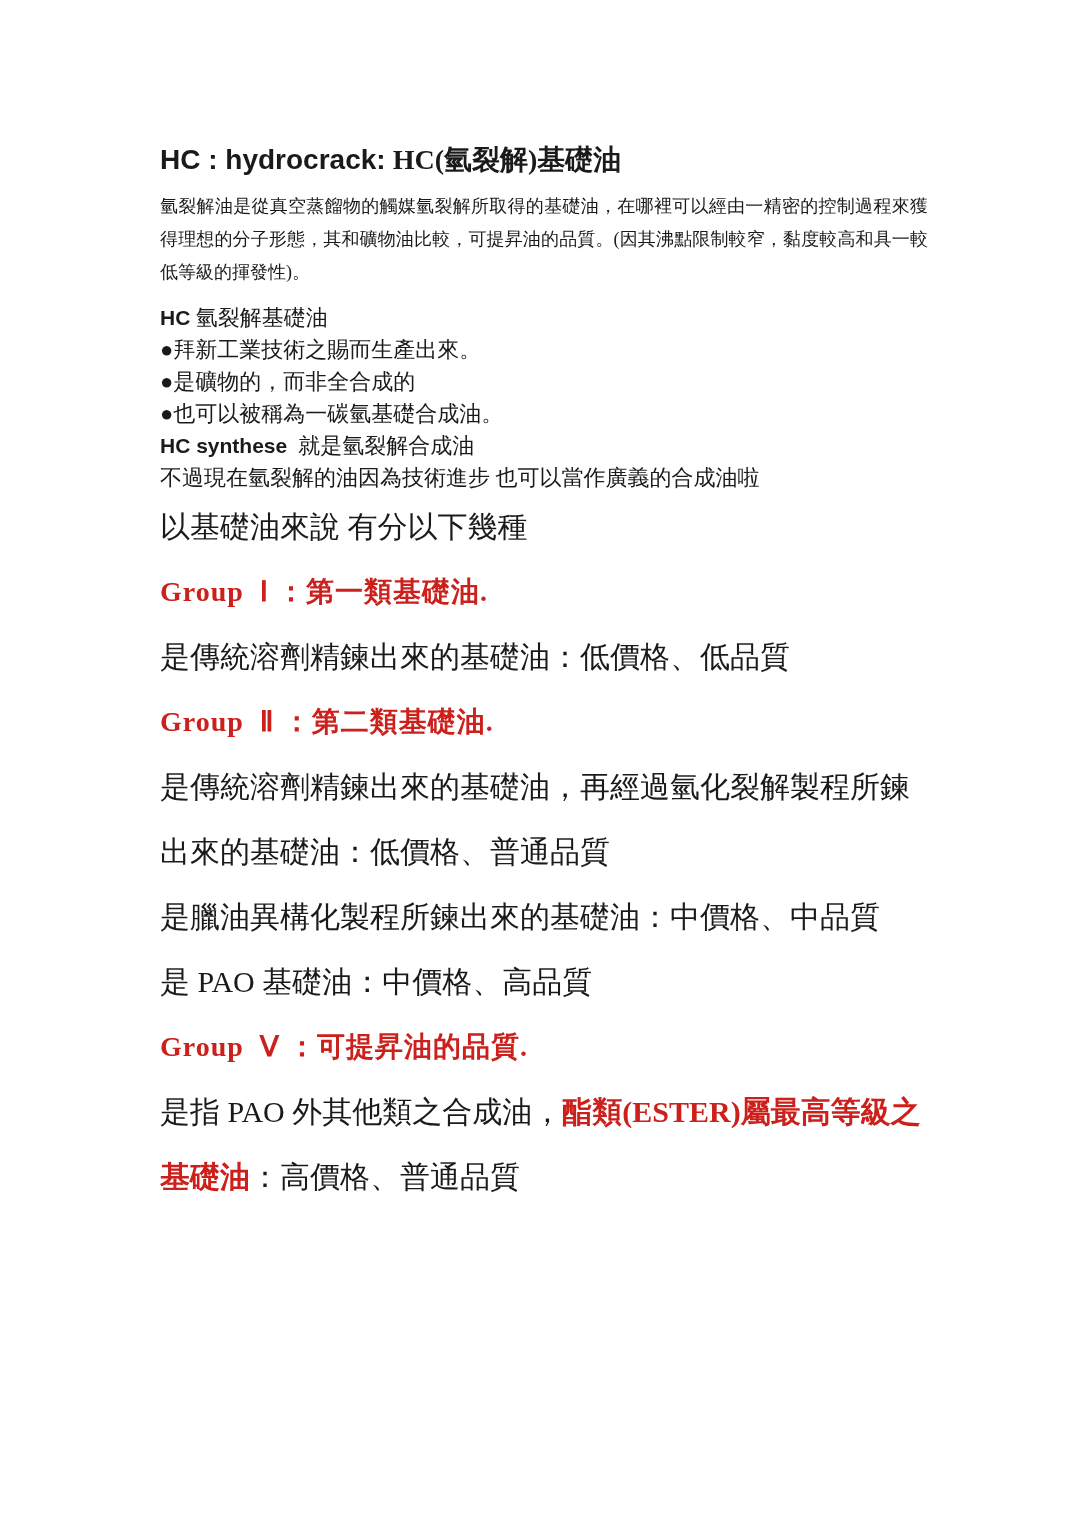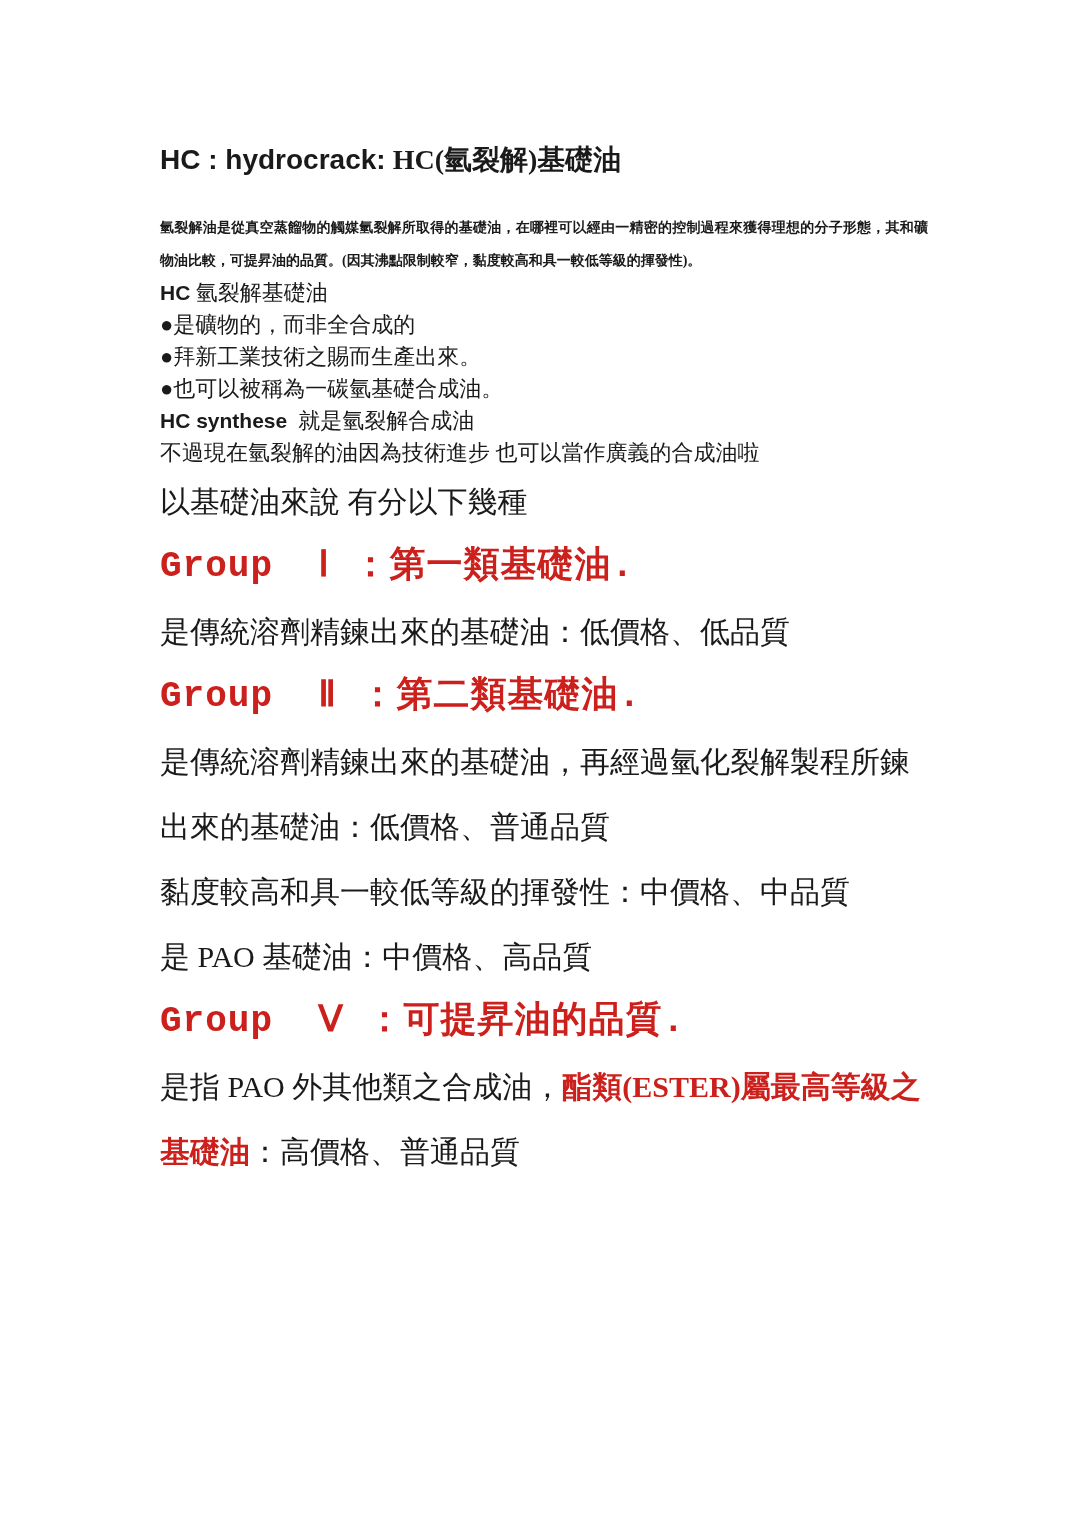--- a/index.html
+++ b/index.html
@@ -20,84 +20,83 @@
   .title {
     font-size: 28px;
     line-height: 30px;
     font-weight: 700;
     white-space: nowrap;
   }
   .latin-sans {
     font-family: "Liberation Sans", "DejaVu Sans", sans-serif;
   }
   .intro {
-    margin-top: 36px;
-    font-size: 14px;
+    margin-top: 15px;
+    font-size: 18px;
     line-height: 33px;
     text-align: justify;
     color: var(--ink, #1a1a1a);
-    font-weight: bold;
   }
-  .small-lines { margin-top: 0; }
+  .small-lines { margin-top: 13px; }
   .sline {
     font-size: 22px;
     line-height: 32px;
     white-space: pre-wrap;
   }
   .sline .latin-sans { font-weight: 700; font-size: 21px; }
   .lower {
     font-size: 30px;
     line-height: 65px;
   }
   .lead { color: var(--ink, #1a1a1a); }
   .group-heading {
     color: var(--red, #cc201c);
     font-weight: 700;
-    font-family: Liberation Mono, monospace;
-    font-size: 36px;
+    font-family: Liberation Serif, serif;
+    font-size: 28px;
     white-space: pre-wrap;
     letter-spacing: 1px;
   }
   .group-body { color: var(--ink, #1a1a1a); white-space: pre-wrap; }
   .red-seg { color: var(--red, #cc201c); font-weight: 700; }
 </style>
 </head>
 <body>
 
 <div class="page">
   <div class="content">
 
     <h1 class="title"><span class="latin-sans">HC : hydrocrack:</span> <span>HC(氫裂解)基礎油</span></h1>
 
     <p class="intro">氫裂解油是從真空蒸餾物的觸媒氫裂解所取得的基礎油，在哪裡可以經由一精密的控制過程來獲得理想的分子形態，其和礦物油比較，可提昇油的品質。(因其沸點限制較窄，黏度較高和具一較低等級的揮發性)。</p>
 
     <div class="small-lines">
       <div class="sline"><span class="latin-sans">HC</span><span> 氫裂解基礎油</span></div>
+      <div class="sline">●拜新工業技術之賜而生產出來。</div>
       <div class="sline">●是礦物的，而非全合成的</div>
-      <div class="sline">●拜新工業技術之賜而生產出來。</div>
       <div class="sline">●也可以被稱為一碳氫基礎合成油。</div>
       <div class="sline"><span class="latin-sans">HC synthese</span><span>  就是氫裂解合成油</span></div>
       <div class="sline">不過現在氫裂解的油因為技術進步 也可以當作廣義的合成油啦</div>
     </div>
 
     <div class="lower">
       <div class="lead">以基礎油來說 有分以下幾種</div>
 
       <div>
         <div class="group-heading">Group  Ⅰ ：第一類基礎油.</div>
         <div class="group-body"><span>是傳統溶劑精鍊出來的基礎油：低價格、低品質</span></div>
       </div>
 
       <div>
         <div class="group-heading">Group  Ⅱ ：第二類基礎油.</div>
         <div class="group-body"><span>是傳統溶劑精鍊出來的基礎油，再經過氫化裂解製程所鍊出來的基礎油：低價格、普通品質</span></div>
       </div>
 
       <div>
-        <div class="group-body"><span>黏度較高和具一較低等級的揮發性：中價格、中品質</span></div>
+        <div class="group-body"><span>是臘油異構化製程所鍊出來的基礎油：中價格、中品質</span></div>
       </div>
 
       <div>
         <div class="group-body"><span>是 PAO 基礎油：中價格、高品質</span></div>
       </div>
 
       <div>
         <div class="group-heading">Group  Ⅴ ：可提昇油的品質.</div>
         <div class="group-body"><span>是指 PAO 外其他類之合成油，</span><span class="red-seg">酯類(ESTER)屬最高等級之基礎油</span><span>：高價格、普通品質</span></div>
       </div>

